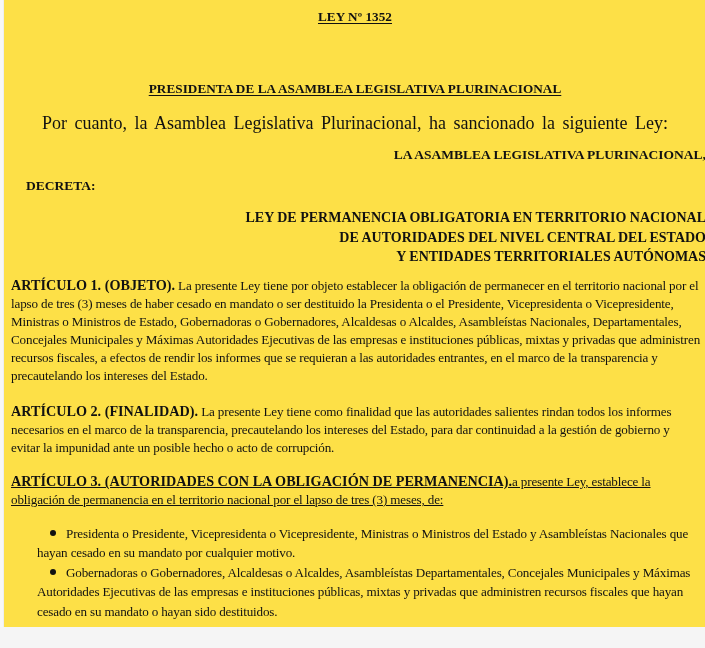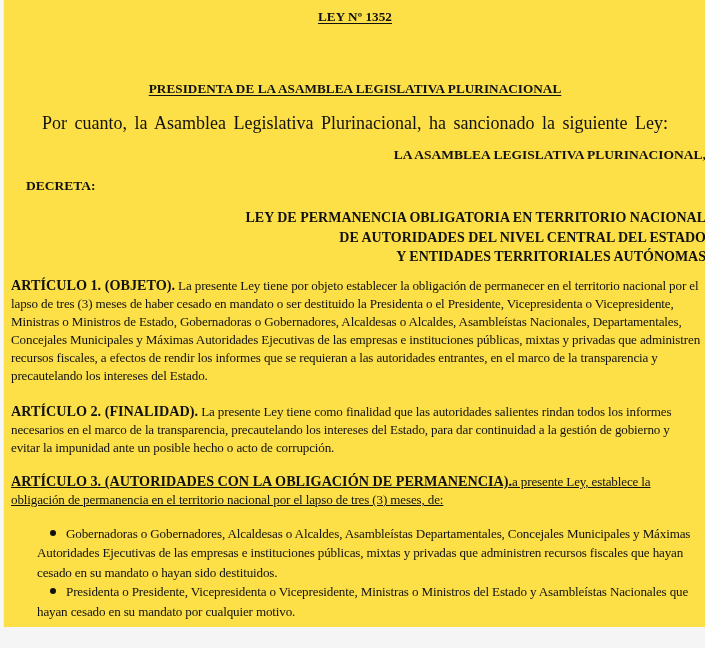--- a/index.html
+++ b/index.html
@@ -145,22 +145,22 @@
   <div class="article" style="top:402px;">
     <span class="art-title">ARTÍCULO 2. (FINALIDAD).</span><span> La presente Ley tiene como finalidad que las autoridades salientes rindan todos los informes necesarios en el marco de la transparencia, precautelando los intereses del Estado, para dar continuidad a la gestión de gobierno y evitar la impunidad ante un posible hecho o acto de corrupción.</span>
   </div>
 
   <div class="article" style="top:472px;text-decoration:underline;">
     <span class="art-title">ARTÍCULO 3. (AUTORIDADES CON LA OBLIGACIÓN DE PERMANENCIA).</span><span>a presente Ley, establece la obligación de permanencia en el territorio nacional por el lapso de tres (3) meses, de:</span>
   </div>
 
   <ul class="bullets" style="top:524px;">
     <li>
-      <span class="bullet-dot"></span><span>Gobernadoras o Gobernadores, Alcaldesas o Alcaldes, Asambleístas Departamentales, Concejales Municipales y Máximas Autoridades Ejecutivas de las empresas e instituciones públicas, mixtas y privadas que administren recursos fiscales que hayan cesado en su mandato o hayan sido destituidos.</span>
+      <span class="bullet-dot"></span><span>Presidenta o Presidente, Vicepresidenta o Vicepresidente, Ministras o Ministros del Estado y Asambleístas Nacionales que hayan cesado en su mandato por cualquier motivo.</span>
     </li>
     <li>
-      <span class="bullet-dot"></span><span>Presidenta o Presidente, Vicepresidenta o Vicepresidente, Ministras o Ministros del Estado y Asambleístas Nacionales que hayan cesado en su mandato por cualquier motivo.</span>
+      <span class="bullet-dot"></span><span>Gobernadoras o Gobernadores, Alcaldesas o Alcaldes, Asambleístas Departamentales, Concejales Municipales y Máximas Autoridades Ejecutivas de las empresas e instituciones públicas, mixtas y privadas que administren recursos fiscales que hayan cesado en su mandato o hayan sido destituidos.</span>
     </li>
   </ul>
 
 </div>
 
 <div class="footer-band"></div>
 
 </body></html>

